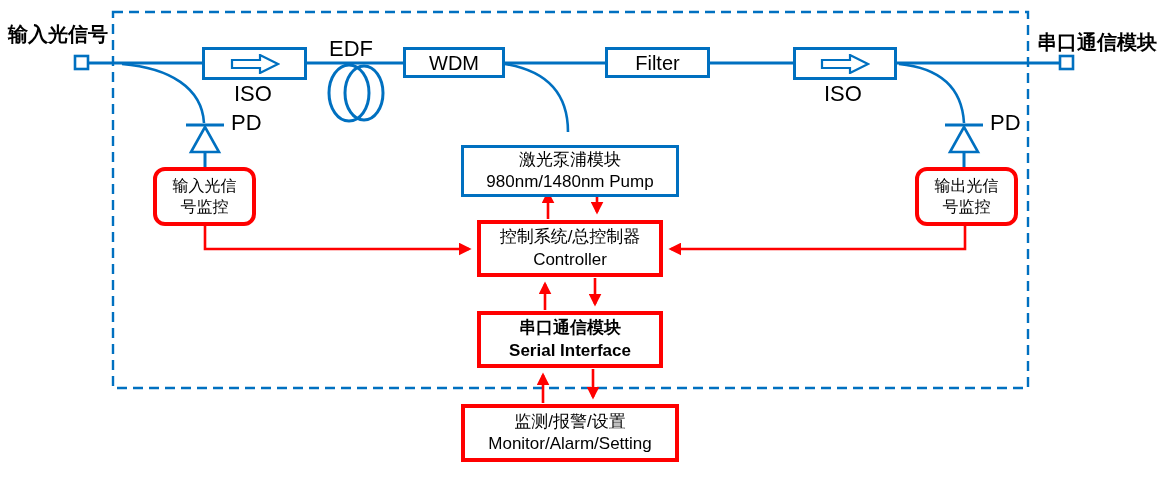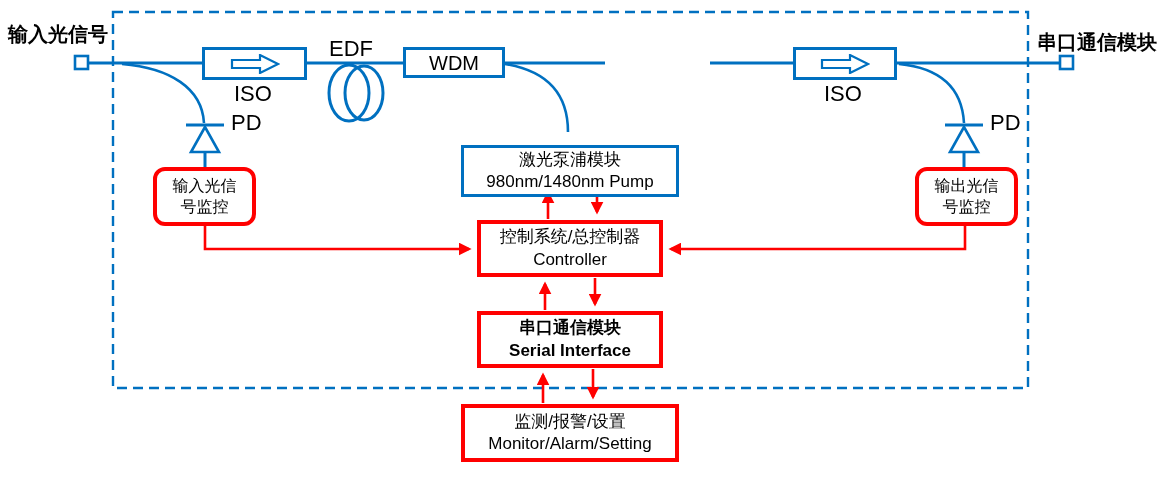--- a/index.html
+++ b/index.html
@@ -92,20 +92,23 @@
   </div>
   <div class="box blue" style="left:793px;top:47px;width:104px;height:33px;">
     <svg class="isoarrow" width="50" height="20" viewBox="0 0 50 20">
       <polygon points="2,6 30,6 30,1 48,10 30,19 30,14 2,14" fill="#fff" stroke="#0070C0" stroke-width="2.2"></polygon>
     </svg>
   </div>
 
   <div class="box blue" style="left:403px;top:47px;width:102px;height:31px;font-size:20px;">
     <div class="t1">WDM</div>
   </div>
+  <div class="box blue" style="left:605px;top:47px;width:105px;height:31px;font-size:20px;">
+    <div class="t1">Filter</div>
+  </div>
 
   <div class="box blue mid" style="left:461px;top:133px;width:218px;height:52px;margin-top:12px;">
     <div class="t1">激光泵浦模块</div>
     <div class="t2">980nm/1480nm Pump</div>
   </div>
 
   <div class="box red mid" style="left:477px;top:220px;width:186px;height:57px;">
     <div class="t1">控制系统/总控制器</div>
     <div class="t2">Controller</div>
   </div>

